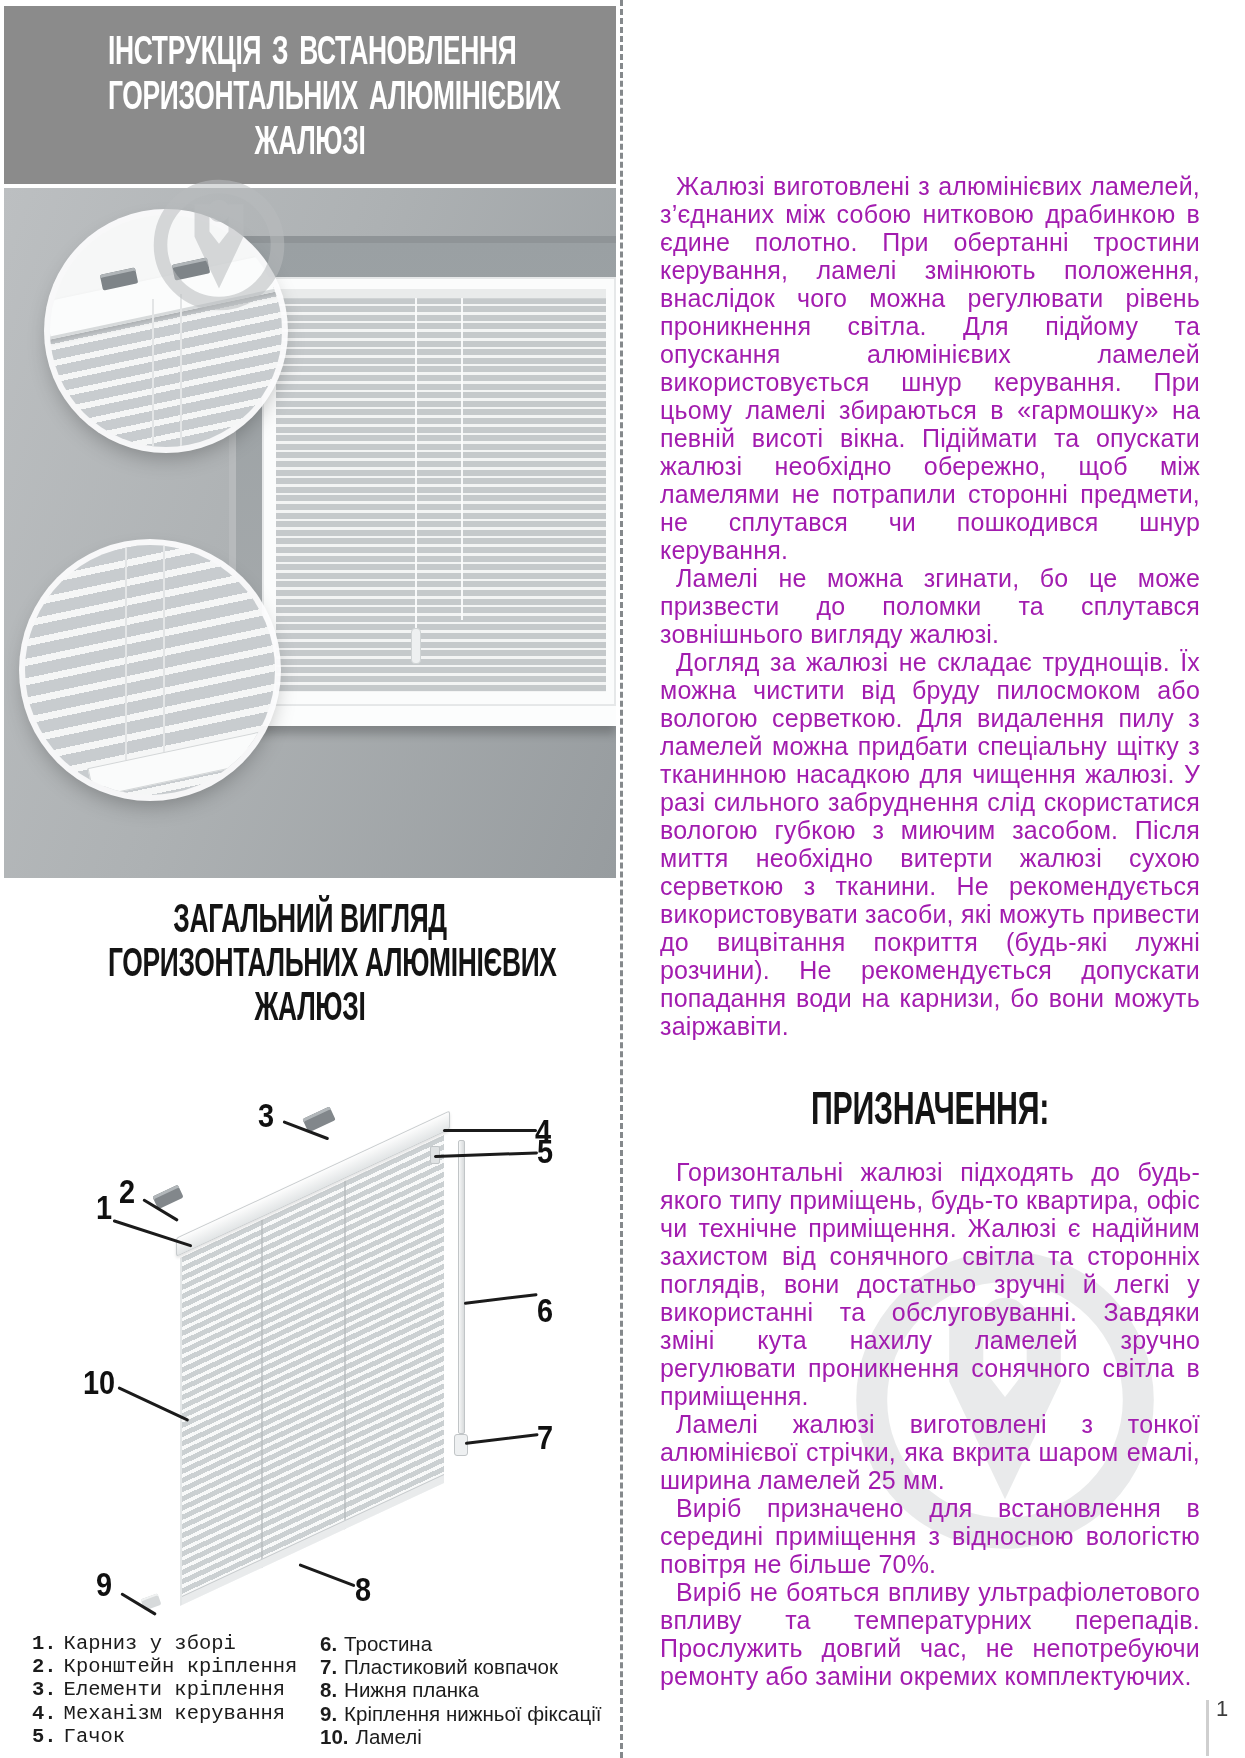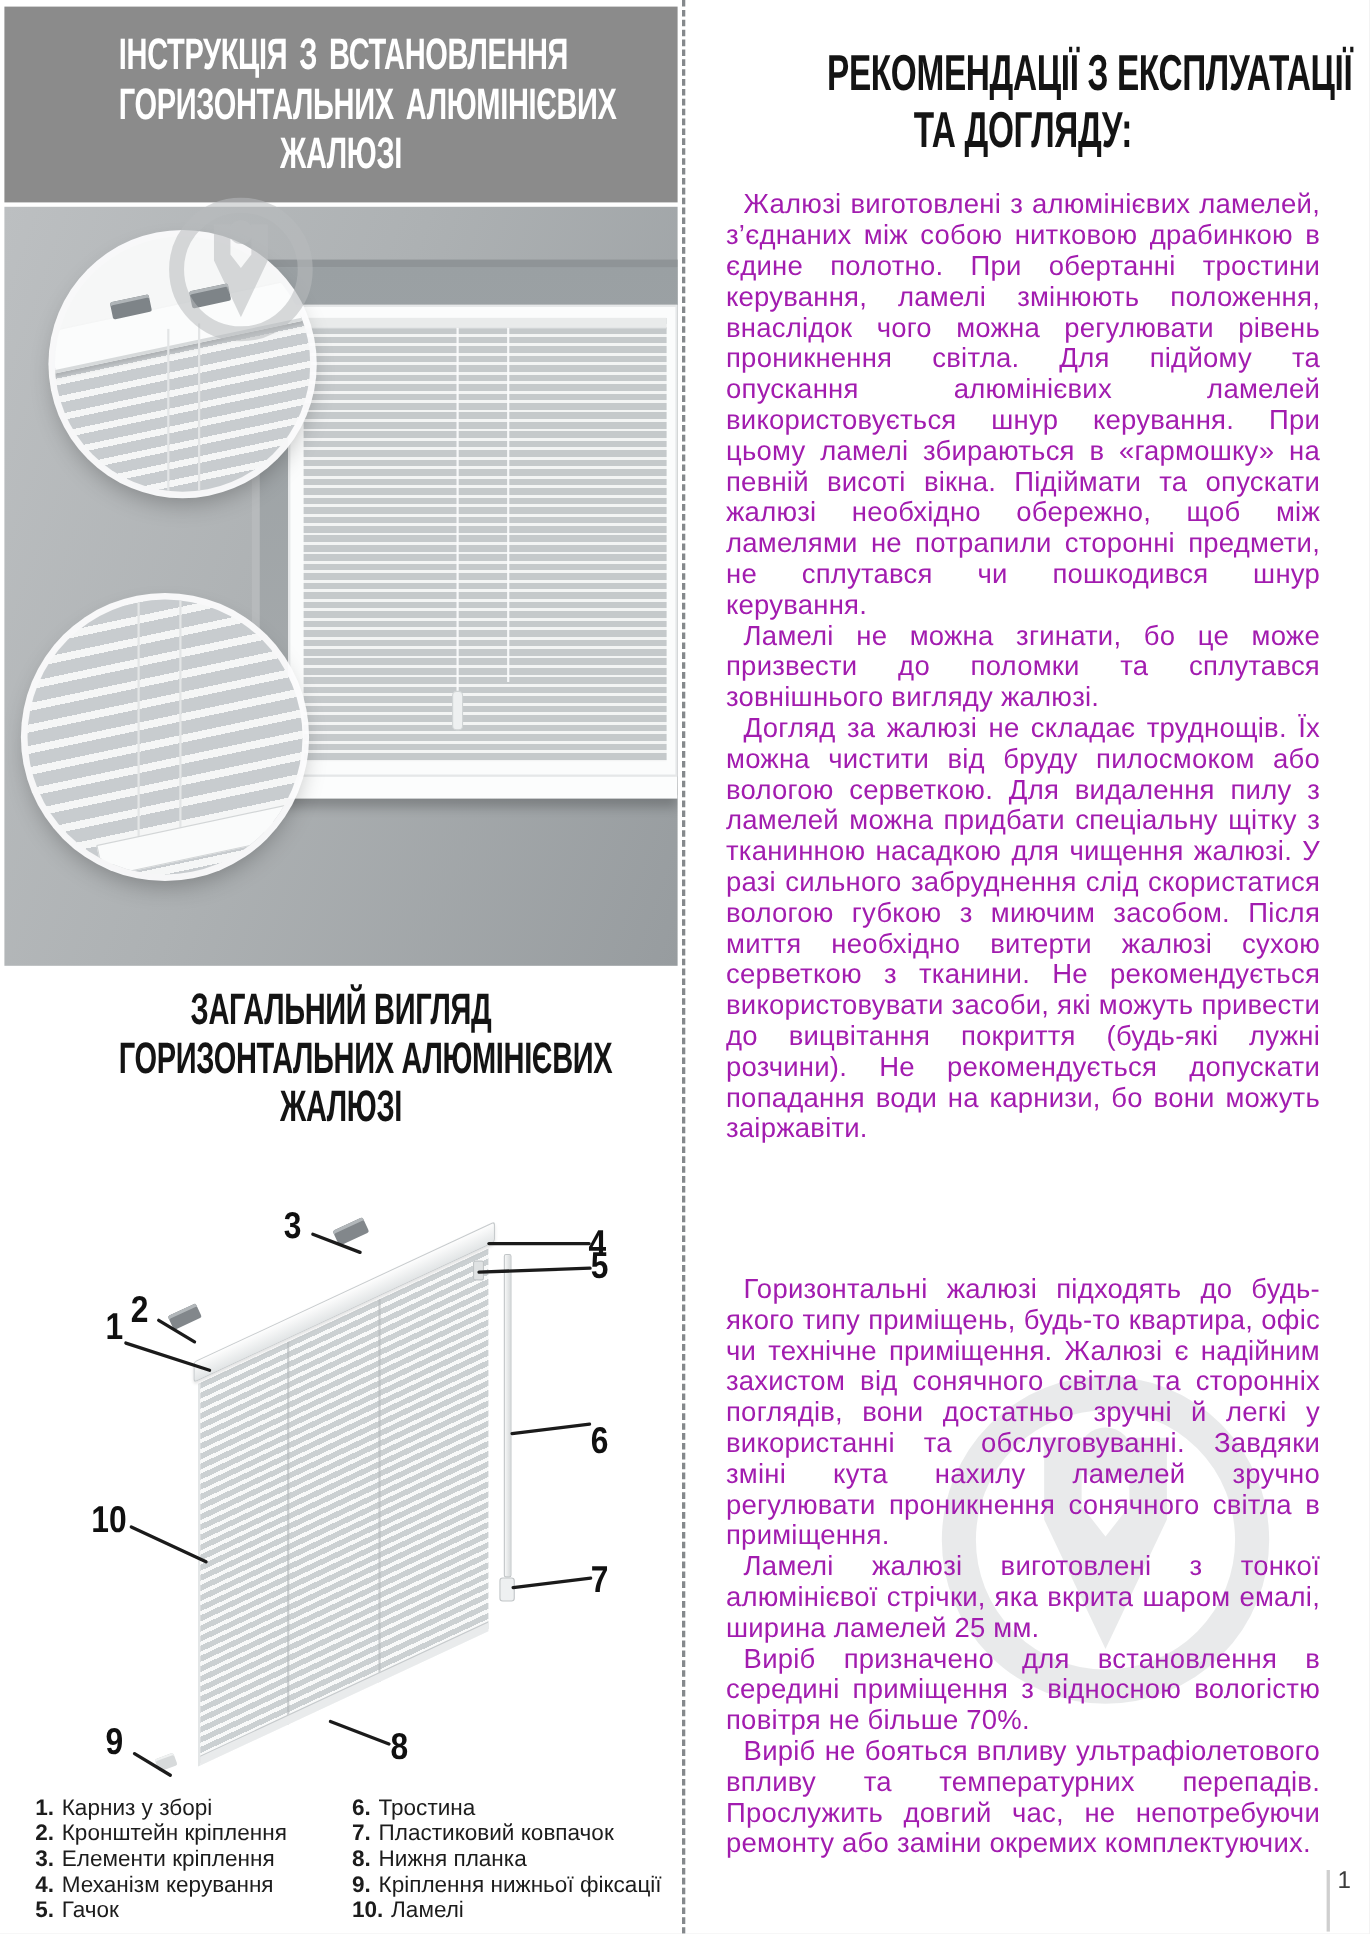--- a/index.html
+++ b/index.html
@@ -100,21 +100,21 @@
   .b2 { left:150px; top:100px; width:28px; height:14px; transform:rotate(-25deg); }
   .b9 { left:138px; top:506px; width:18px; height:12px; transform:rotate(-20deg);
         background:#d7dadb; box-shadow:inset 0 2px 0 #f0f2f2; }
   .ldr { position:absolute; height:3px; background:#1b1b1b; transform-origin:0 50%; border-radius:2px; z-index:6; }
   .pn  { position:absolute; transform:translate(-50%,-50%) scaleX(0.85); font-weight:700; font-size:34px;
          color:#101010; z-index:7; }
   
   .legend { position:absolute; left:32px; top:1632px; width:600px; display:flex; font-size:20.5px;
             line-height:23.2px; color:#1c1c1c; z-index:8; }
   .legend ul { margin:0; padding:0; list-style:none; }
-  .legend .col1 { width:288px; }
+  .legend .col1 { width:288px;font-family:Liberation Mono, monospace; }
   .legend li { white-space:nowrap; }
   .legend .num { font-weight:700; margin-right:7px; }
   
   .care-head, .purpose-head {
     position:absolute; left:660px; width:540px; font-weight:700; font-size:46px; line-height:52px;
     letter-spacing:-0.5px; color:#141414; z-index:2;
   }
   .care-head { top:40px; }
   .purpose-head { top:1082px; }
   .body-block { position:absolute; left:660px; width:540px; font-size:25px; line-height:28px;
@@ -228,30 +228,29 @@
     </ul>
     <ul class="col2">
       <li><span class="num">6.</span><span>Тростина</span></li>
       <li><span class="num">7.</span><span>Пластиковий ковпачок</span></li>
       <li><span class="num">8.</span><span>Нижня планка</span></li>
       <li><span class="num">9.</span><span>Кріплення нижньої фіксації</span></li>
       <li><span class="num">10.</span><span>Ламелі</span></li>
     </ul>
   </div>
 
-  <div class="care-head">
-    <div class="hline">РЕКОМЕНДАЦІЇ З ЕКСПЛУАТАЦІЇ</div>
-    <div class="hline">ТА ДОГЛЯДУ:</div>
-  </div>
   <div class="body-block care-body">
     <p>Жалюзі виготовлені з алюмінієвих ламелей, з’єднаних між собою нитковою драбинкою в єдине полотно. При обертанні тростини керування, ламелі змінюють положення, внаслідок чого можна регулювати рівень проникнення світла. Для підйому та опускання алюмінієвих ламелей використовується шнур керування. При цьому ламелі збираються в «гармошку» на певній висоті вікна. Підіймати та опускати жалюзі необхідно обережно, щоб між ламелями не потрапили сторонні предмети, не сплутався чи пошкодився шнур керування.</p>
     <p>Ламелі не можна згинати, бо це може призвести до поломки та сплутався зовнішнього вигляду жалюзі.</p>
     <p>Догляд за жалюзі не складає труднощів. Їх можна чистити від бруду пилосмоком або вологою серветкою. Для видалення пилу з ламелей можна придбати спеціальну щітку з тканинною насадкою для чищення жалюзі. У разі сильного забруднення слід скористатися вологою губкою з миючим засобом. Після миття необхідно витерти жалюзі сухою серветкою з тканини. Не рекомендується використовувати засоби, які можуть привести до вицвітання покриття (будь-які лужні розчини). Не рекомендується допускати попадання води на карнизи, бо вони можуть заіржавіти.</p>
   </div>
 
+  <div class="purpose-head">
+    <div class="hline">ПРИЗНАЧЕННЯ:</div>
+  </div>
   <div class="body-block purpose-body">
     <p>Горизонтальні жалюзі підходять до будь-якого типу приміщень, будь-то квартира, офіс чи технічне приміщення. Жалюзі є надійним захистом від сонячного світла та сторонніх поглядів, вони достатньо зручні й легкі у використанні та обслуговуванні. Завдяки зміні кута нахилу ламелей зручно регулювати проникнення сонячного світла в приміщення.</p>
     <p>Ламелі жалюзі виготовлені з тонкої алюмінієвої стрічки, яка вкрита шаром емалі, ширина ламелей 25 мм.</p>
     <p>Виріб призначено для встановлення в середині приміщення з відносною вологістю повітря не більше 70%.</p>
     <p>Виріб не бояться впливу ультрафіолетового впливу та температурних перепадів. Прослужить довгий час, не непотребуючи ремонту або заміни окремих комплектуючих.</p>
   </div>
 
   <div class="wm bot">
     <svg viewBox="0 0 100 100" aria-hidden="true">
       <circle cx="50" cy="50" r="43" fill="none" stroke="currentColor" stroke-width="10"></circle>

